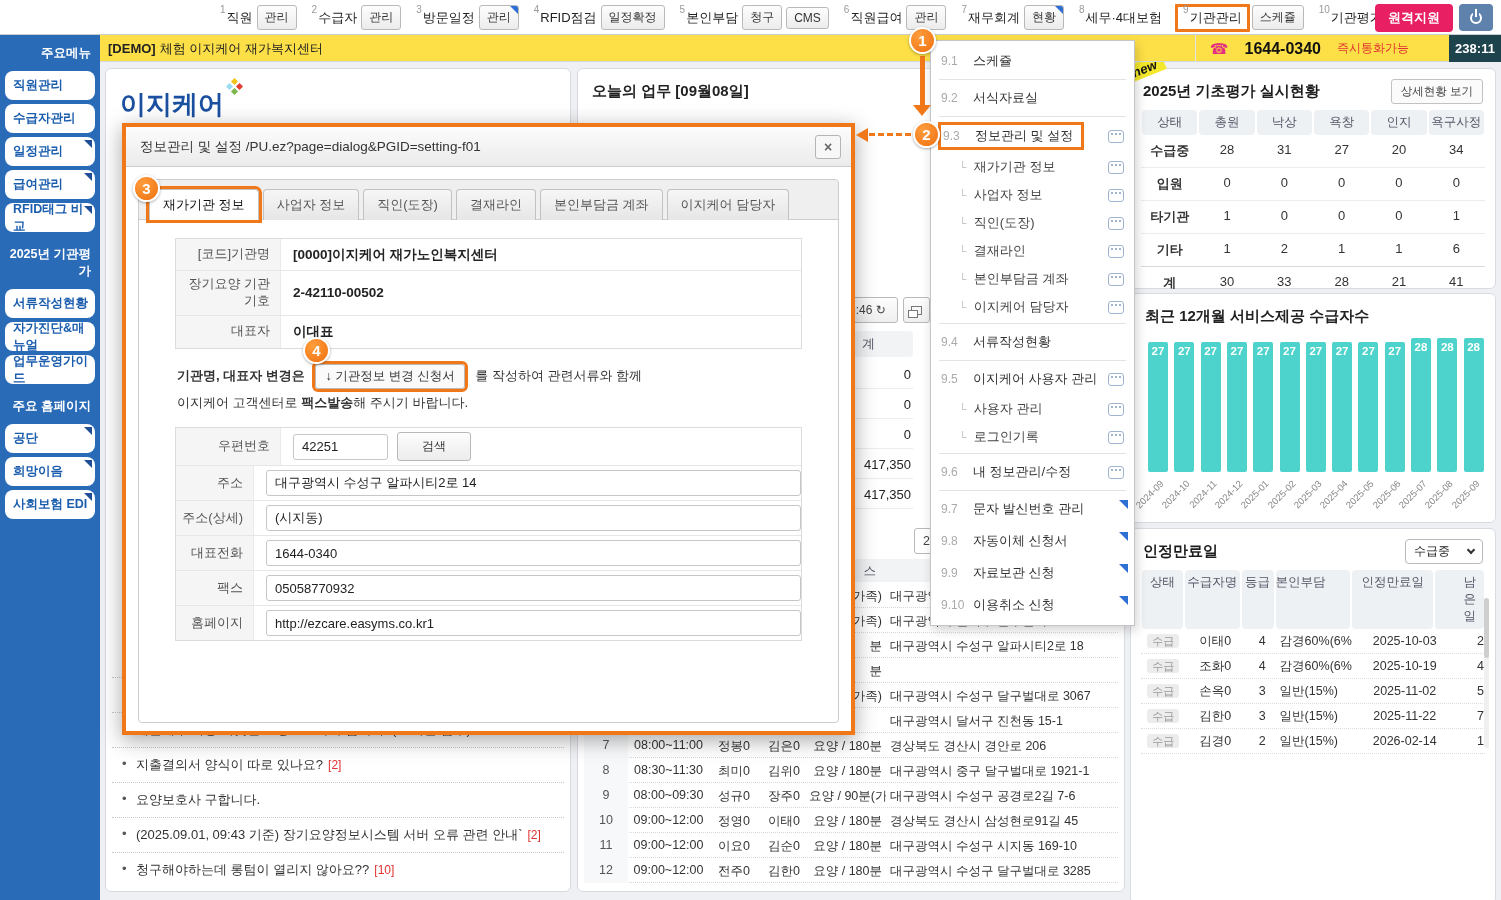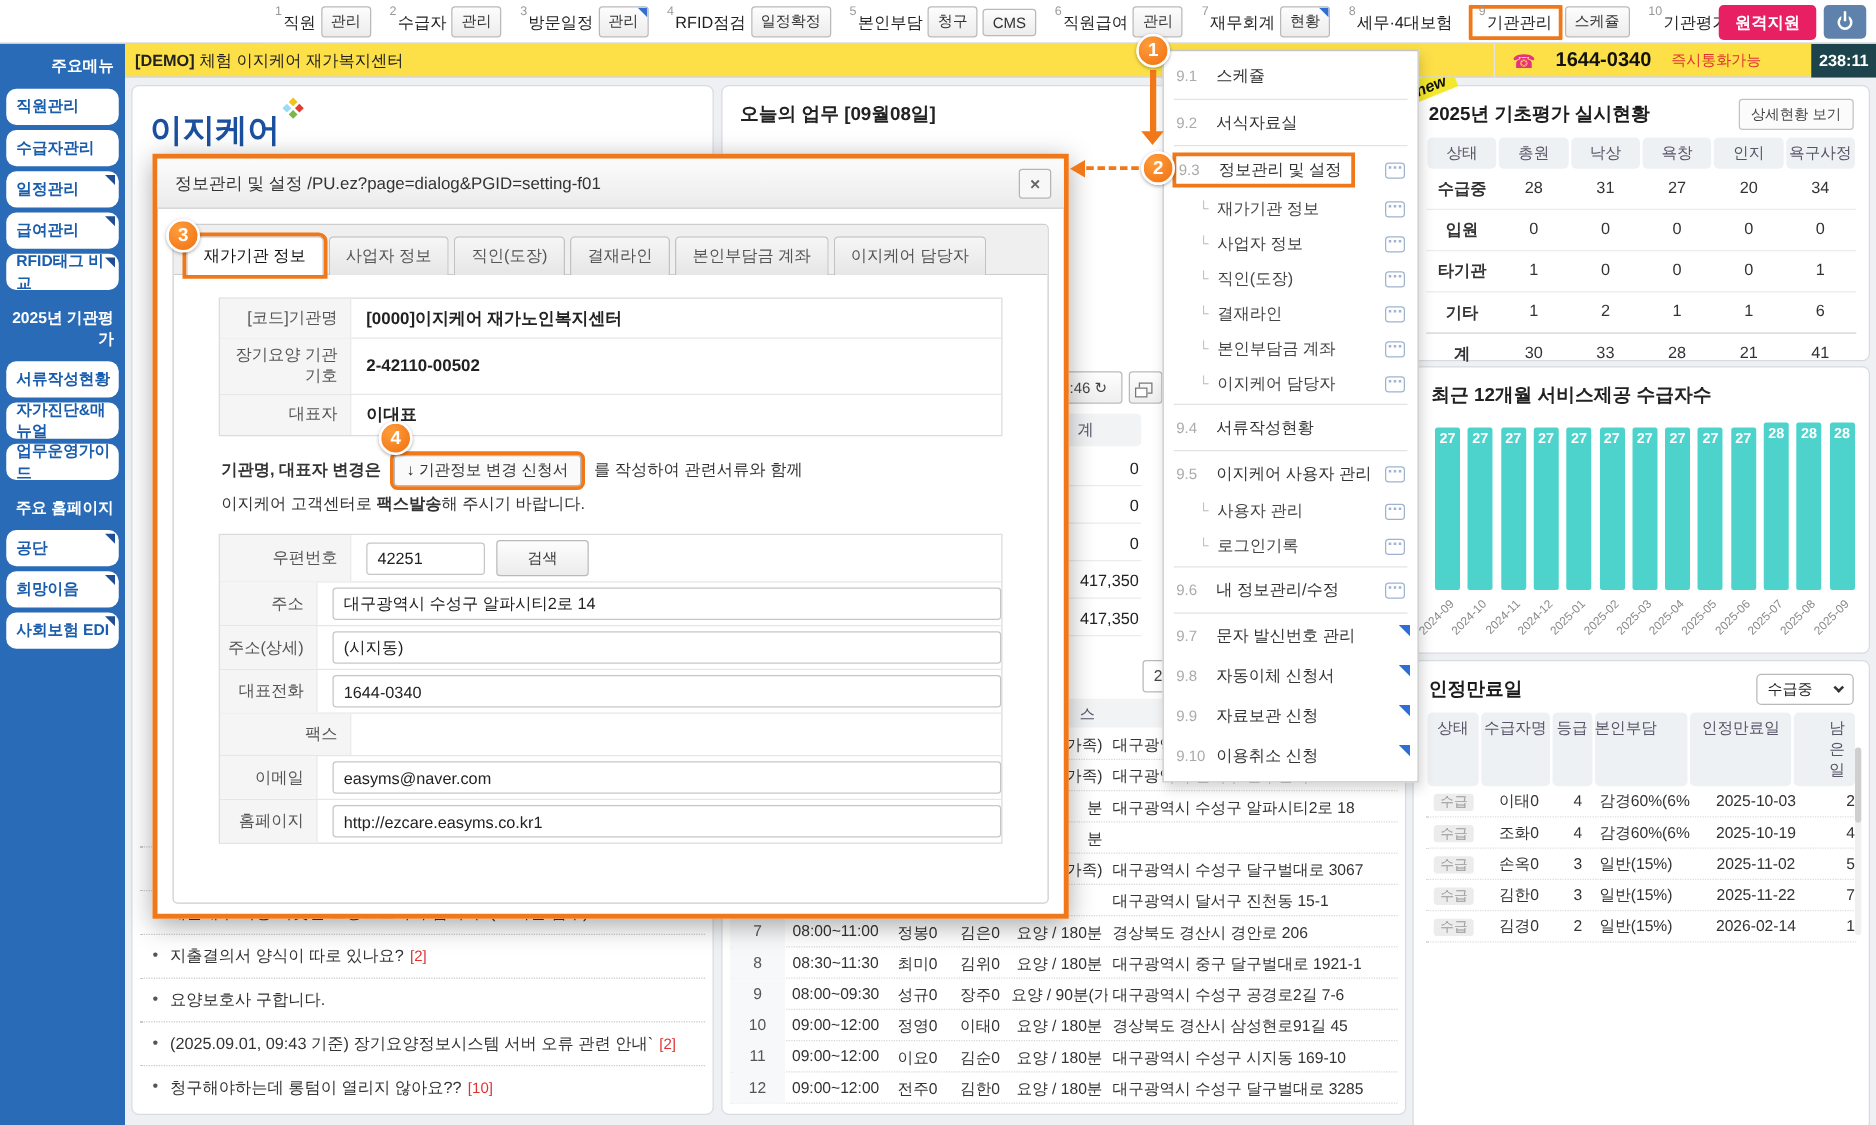--- a/index.html
+++ b/index.html
@@ -778,25 +778,22 @@
             </div>
           </div>
           <div class="irow" style="min-height:34px">
             <div class="ilabel">대표전화</div>
             <div class="ival plain">
               <input class="fld" value="1644-0340" style="">
             </div>
           </div>
           <div class="irow" style="min-height:34px">
             <div class="ilabel">팩스</div>
-          </div>
-          <div class="irow" style="min-height:34px">
-            <div class="ilabel">이메일</div>
             <div class="ival plain">
-              <input class="fld" value="easyms@naver.com" style="">
+              <input class="fld" value="05058770932" style="">
             </div>
           </div>
           <div class="irow" style="min-height:34px">
             <div class="ilabel">홈페이지</div>
             <div class="ival plain">
               <input class="fld" value="http://ezcare.easyms.co.kr1" style="">
             </div>
           </div>
         </div>
     </div>

